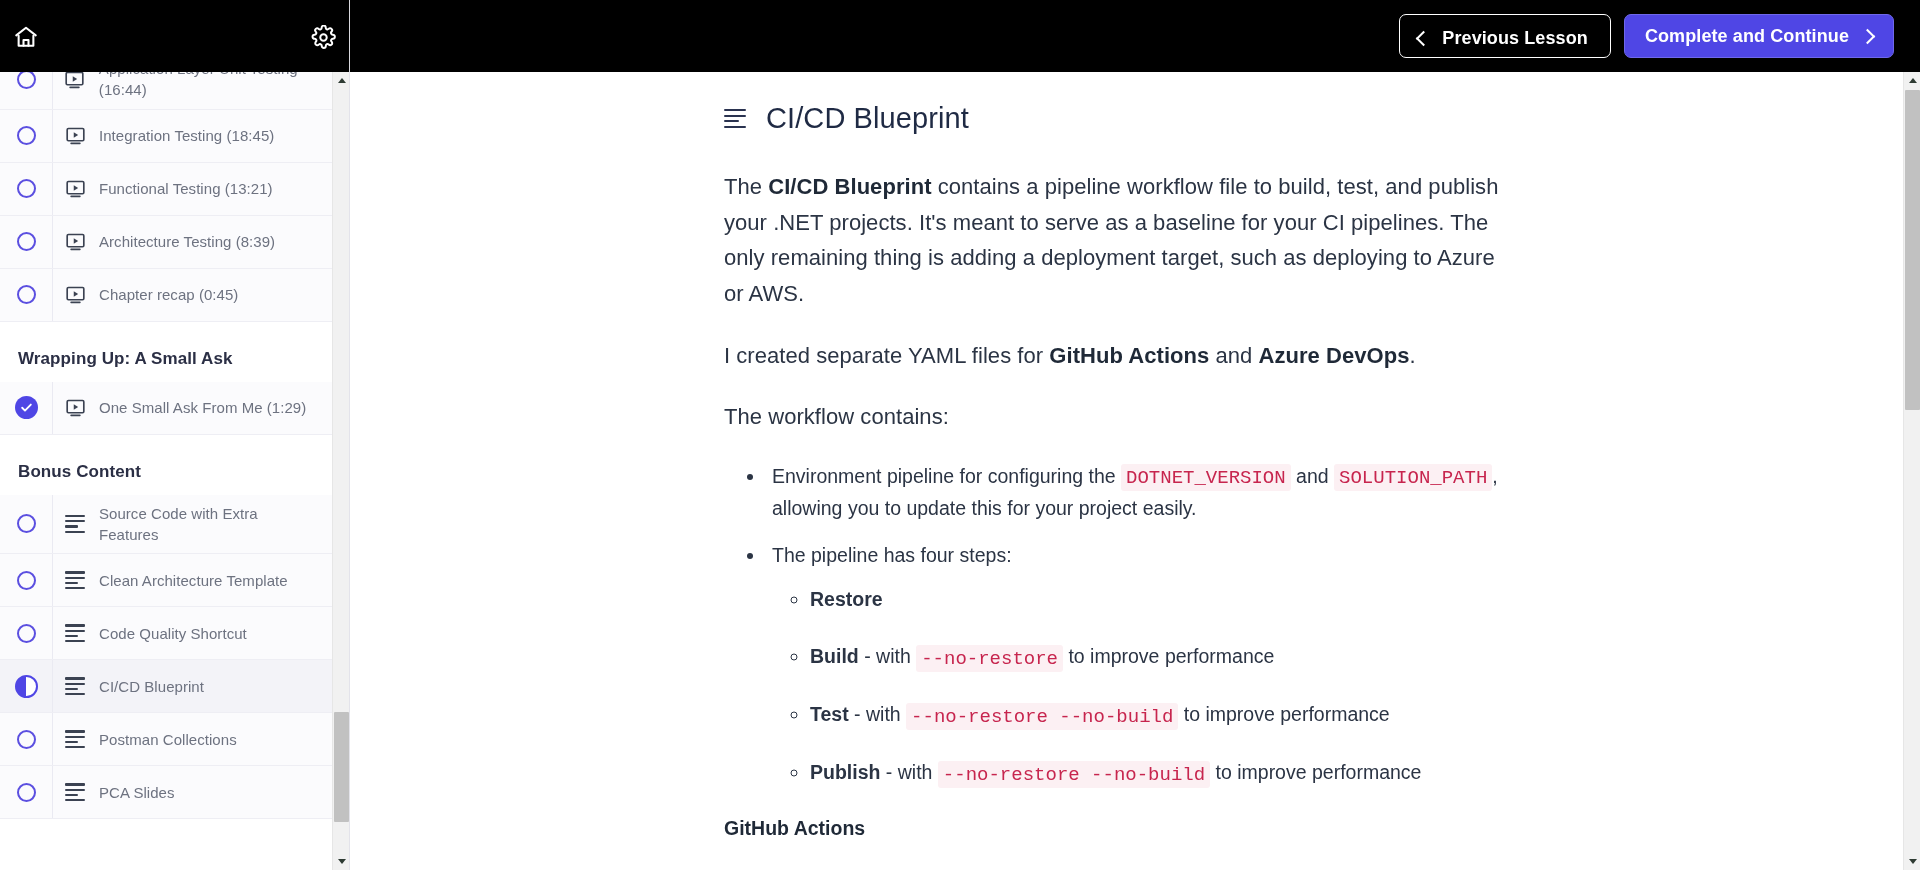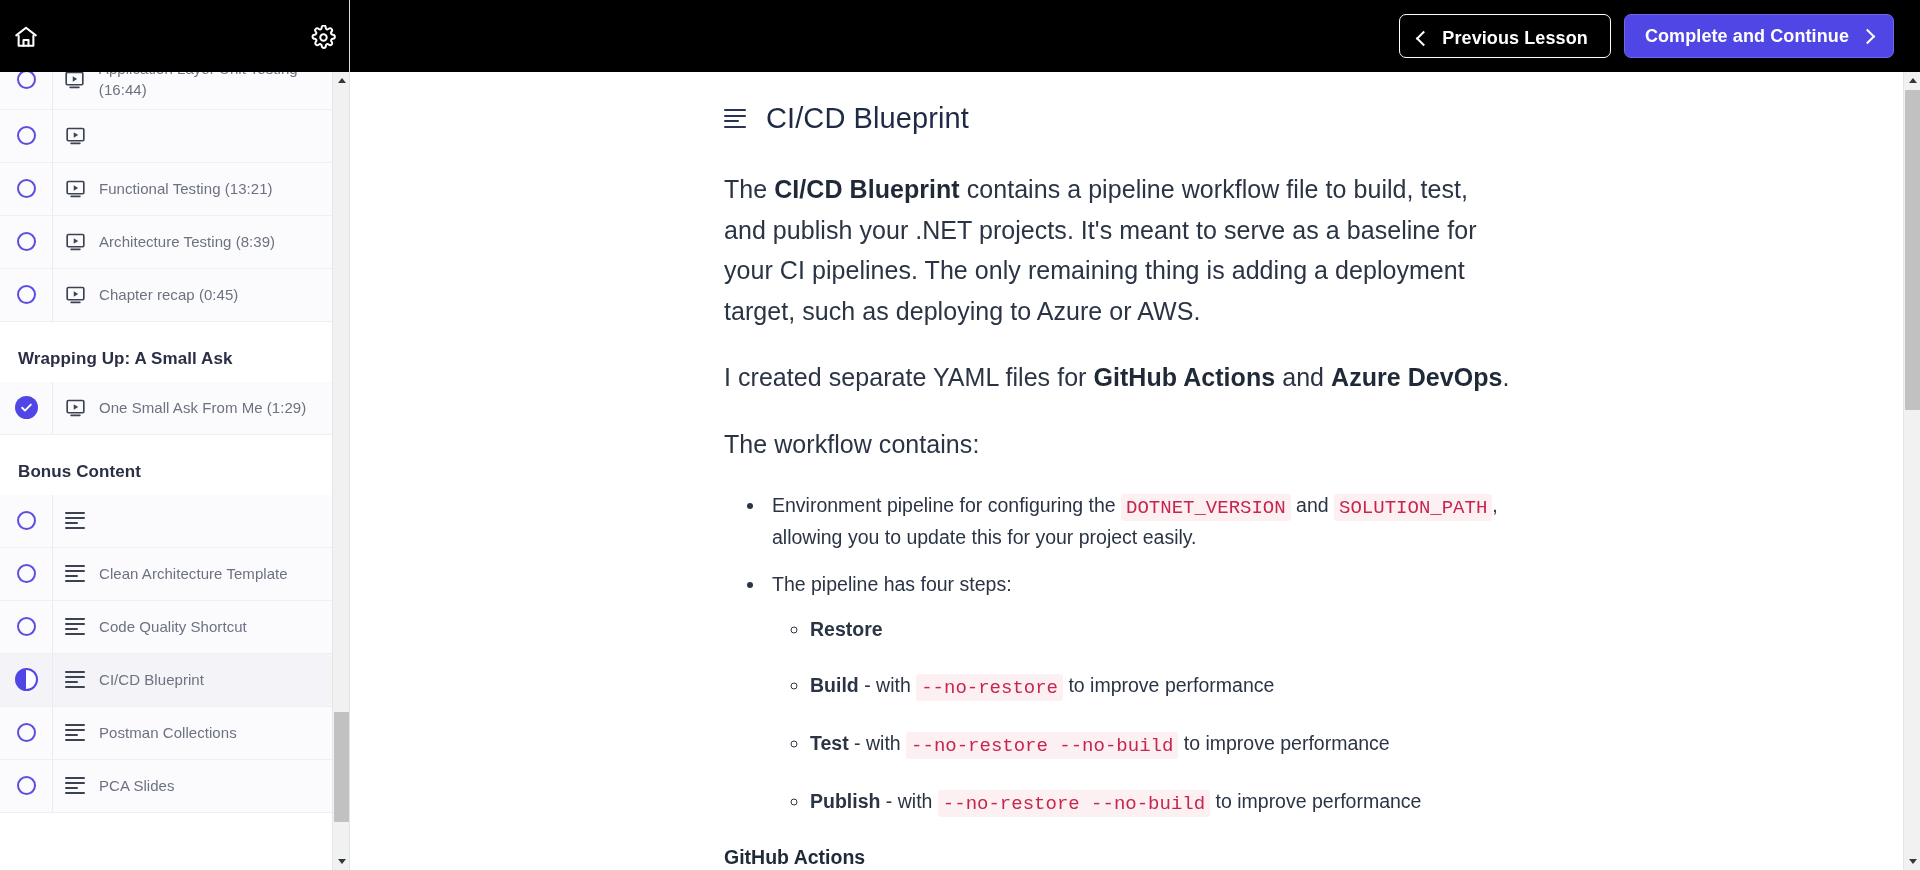--- a/index.html
+++ b/index.html
@@ -122,21 +122,21 @@
 
   .page-title {
     display: flex; align-items: center; gap: 20px;
     font-size: 29px; color: #1f2a44; font-weight: normal;
     letter-spacing: .1px; margin-bottom: 34px;
   }
   .doc-lines { display:flex; flex-direction:column; gap:3.4px; }
   .doc-lines i { display:block; height: 2.2px; background: #2a3350; border-radius: 1px; }
 
   p.para {
-    font-size: 25px; line-height: 1.62; color: #2b3444;
+    font-size: 22px; line-height: 1.62; color: #2b3444;
     margin-bottom: 26px; letter-spacing: .05px;
   }
   p.para b { font-weight: bold; color: #1f2937; }
   code.inline {
     font-family: "Liberation Mono", monospace;
     font-size: 19px; color: #c7254e; background: #fcf0f3;
     padding: 2.5px 5px; border-radius: 3px; white-space: nowrap;
   }
   ul.bullets { margin: 0 0 0 28px; padding-left: 14px; }
   ul.bullets > li {
@@ -221,20 +221,21 @@
                 <span class="circle-ring"></span>
               </div>
               <div class="sep"></div>
               <div class="typeicon">
                 <svg width="21" height="21" viewBox="0 0 24 24" fill="none" stroke="#3b4252" stroke-width="1.9" stroke-linejoin="round">
                   <rect x="2.5" y="4" width="19" height="14" rx="1.4"></rect>
                   <path d="M10 8.3l5 3.2-5 3.2z" fill="#3b4252" stroke="none"></path>
                   <path d="M7 21h10" stroke-linecap="round"></path>
                 </svg>
               </div>
+              <div class="title">Integration Testing (18:45)</div>
             </div>
             <div class="lesson-row">
               <div class="status">
                 <span class="circle-ring"></span>
               </div>
               <div class="sep"></div>
               <div class="typeicon">
                 <svg width="21" height="21" viewBox="0 0 24 24" fill="none" stroke="#3b4252" stroke-width="1.9" stroke-linejoin="round">
                   <rect x="2.5" y="4" width="19" height="14" rx="1.4"></rect>
                   <path d="M10 8.3l5 3.2-5 3.2z" fill="#3b4252" stroke="none"></path>
@@ -297,20 +298,21 @@
               </div>
               <div class="sep"></div>
               <div class="typeicon">
                 <span style="display:flex;flex-direction:column;gap:3px">
                   <i style="display:block;height:2.2px;width:20px;background:#3b4252;border-radius:1px"></i>
                   <i style="display:block;height:2.2px;width:20px;background:#3b4252;border-radius:1px"></i>
                   <i style="display:block;height:2.2px;width:13px;background:#3b4252;border-radius:1px"></i>
                   <i style="display:block;height:2.2px;width:20px;background:#3b4252;border-radius:1px"></i>
                 </span>
               </div>
+              <div class="title">Source Code with Extra Features</div>
             </div>
             <div class="lesson-row">
               <div class="status">
                 <span class="circle-ring"></span>
               </div>
               <div class="sep"></div>
               <div class="typeicon">
                 <span style="display:flex;flex-direction:column;gap:3px">
                   <i style="display:block;height:2.2px;width:20px;background:#3b4252;border-radius:1px"></i>
                   <i style="display:block;height:2.2px;width:20px;background:#3b4252;border-radius:1px"></i>

